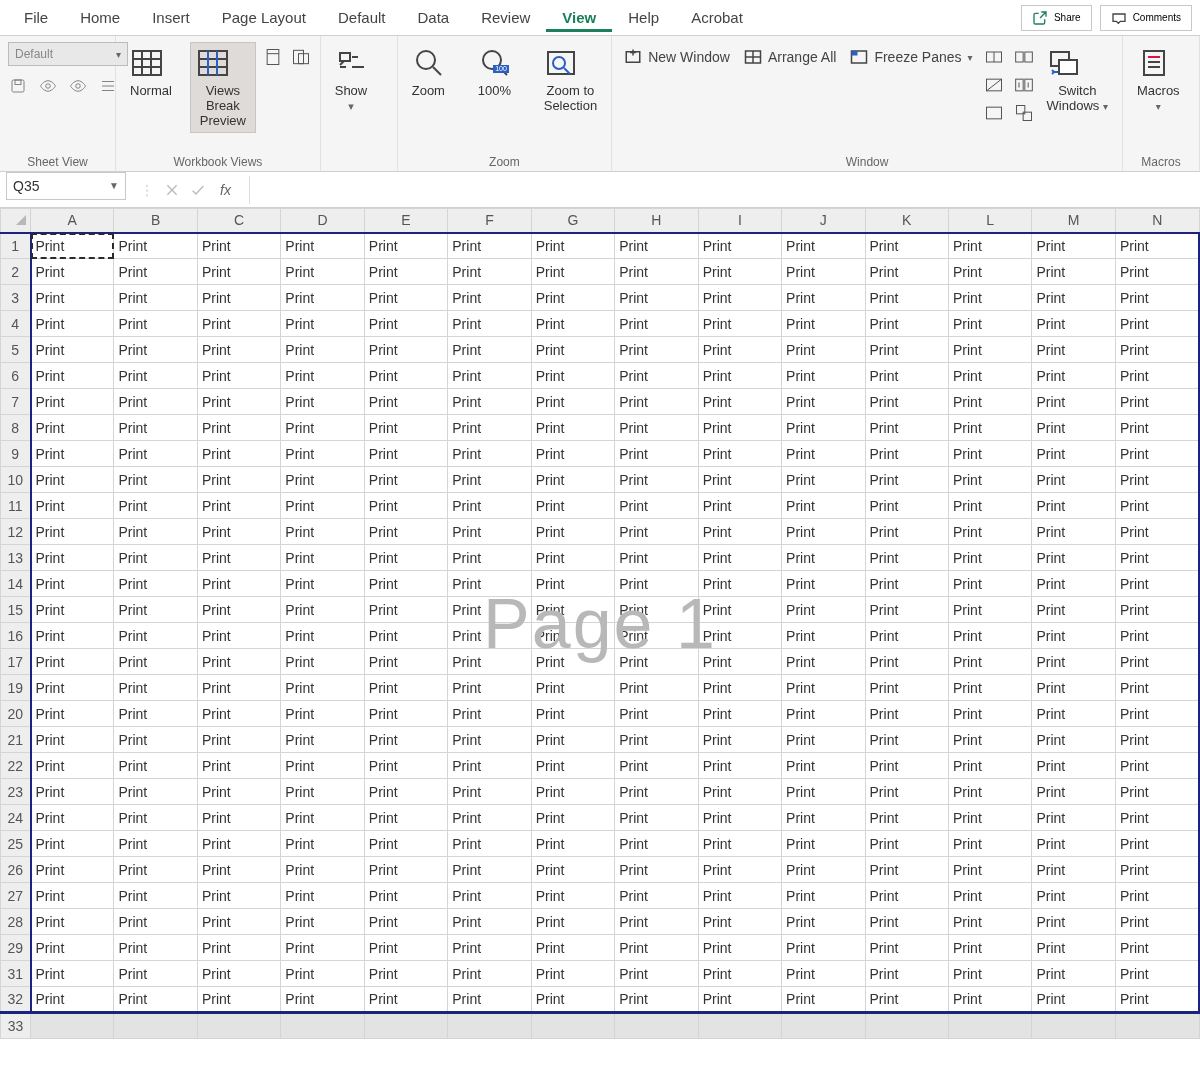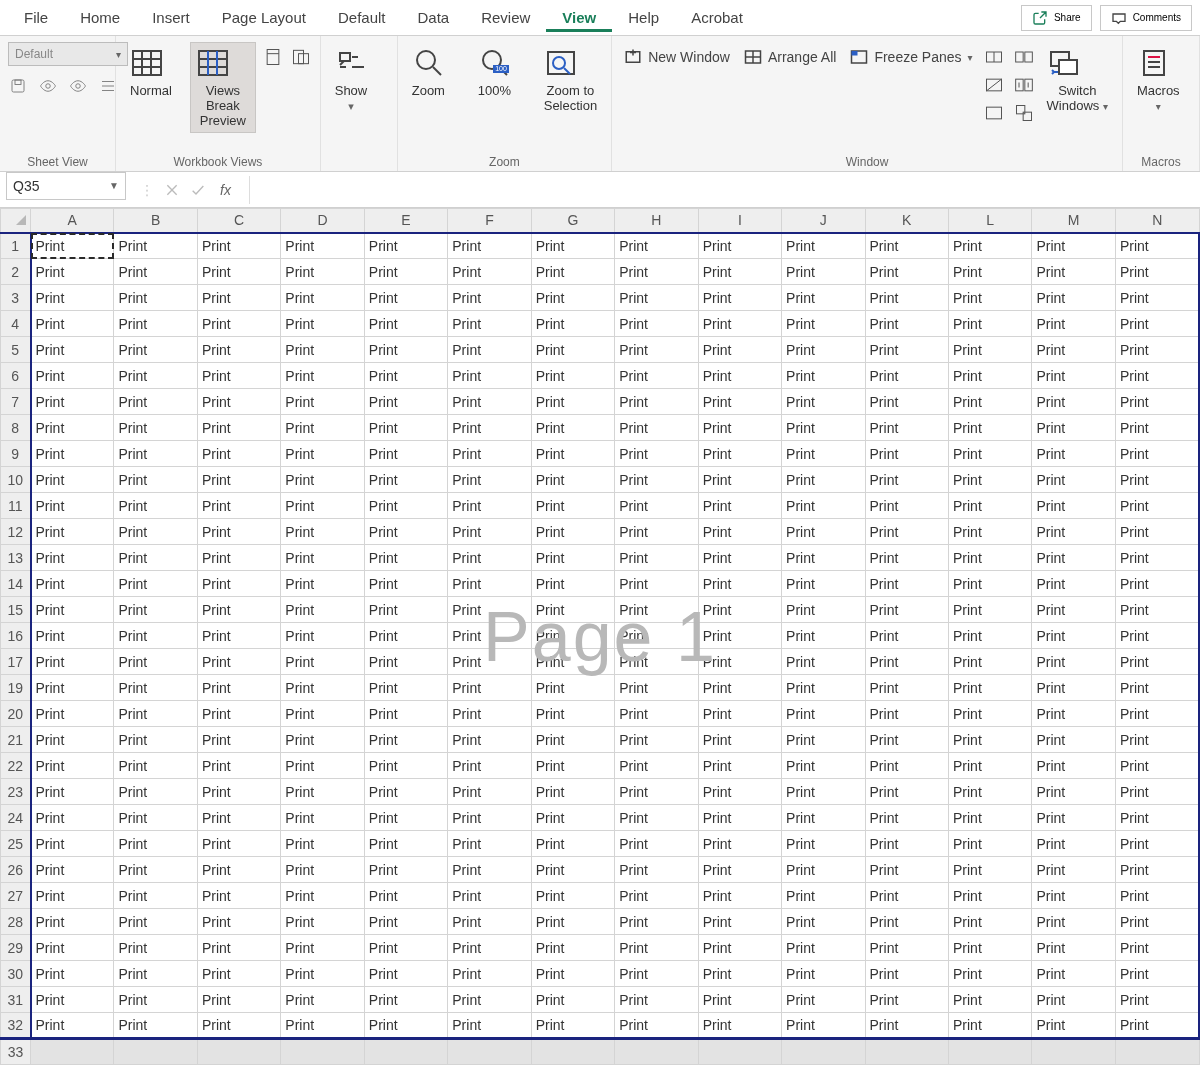--- a/index.html
+++ b/index.html
@@ -992,37 +992,20 @@
           <td>Print</td>
           <td>Print</td>
           <td>Print</td>
           <td>Print</td>
           <td>Print</td>
           <td>Print</td>
           <td>Print</td>
           <td class="print-right">Print</td>
         </tr>
         <tr>
-          <td class="rowhdr">30</td>
-          <td class="print-left">Print</td>
-          <td>Print</td>
-          <td>Print</td>
-          <td>Print</td>
-          <td>Print</td>
-          <td>Print</td>
-          <td>Print</td>
-          <td>Print</td>
-          <td>Print</td>
-          <td>Print</td>
-          <td>Print</td>
-          <td>Print</td>
-          <td>Print</td>
-          <td class="print-right">Print</td>
-        </tr>
-        <tr>
           <td class="rowhdr">31</td>
           <td class="print-left">Print</td>
           <td>Print</td>
           <td>Print</td>
           <td>Print</td>
           <td>Print</td>
           <td>Print</td>
           <td>Print</td>
           <td>Print</td>
           <td>Print</td>

